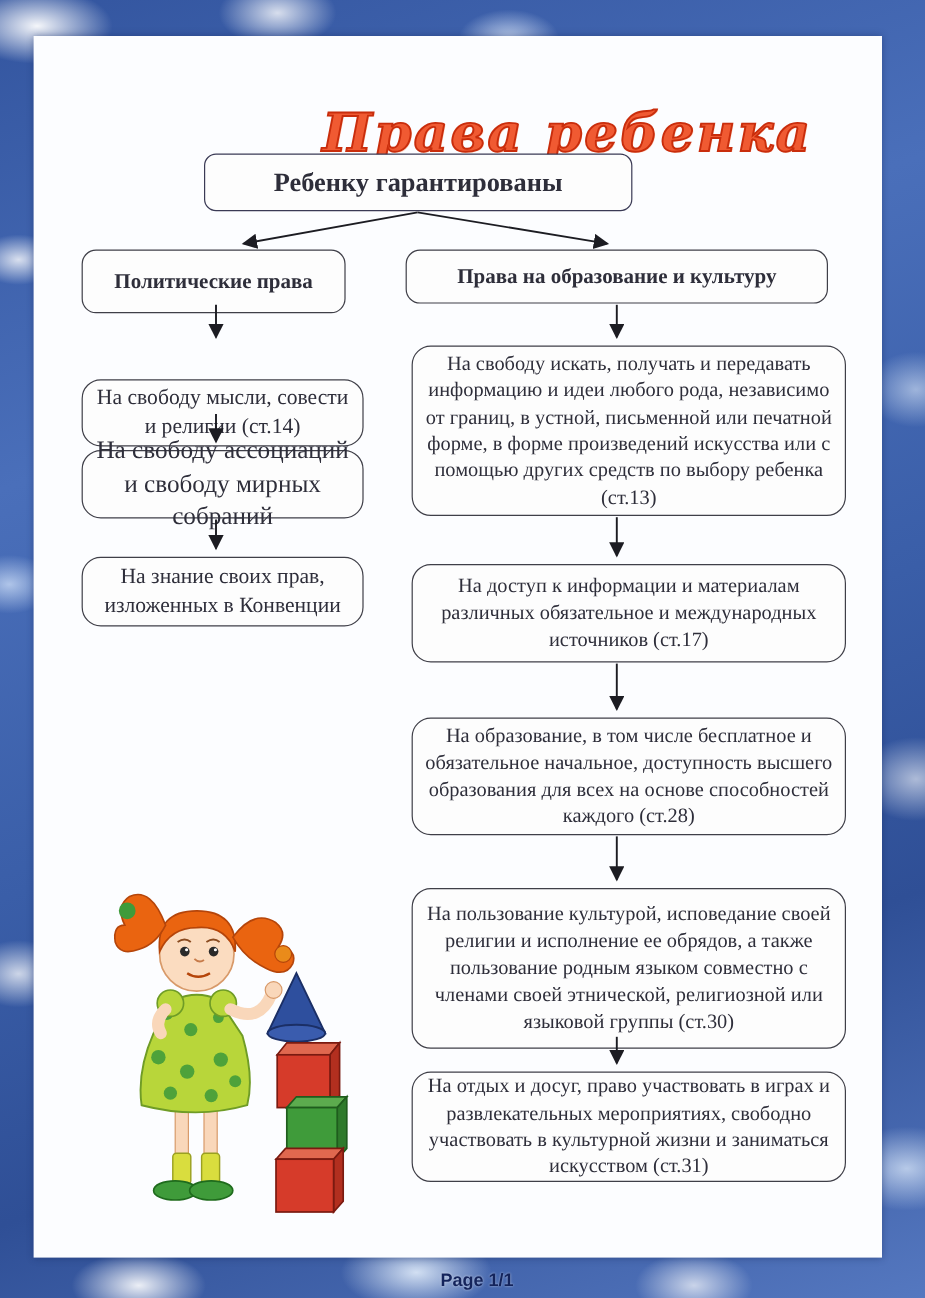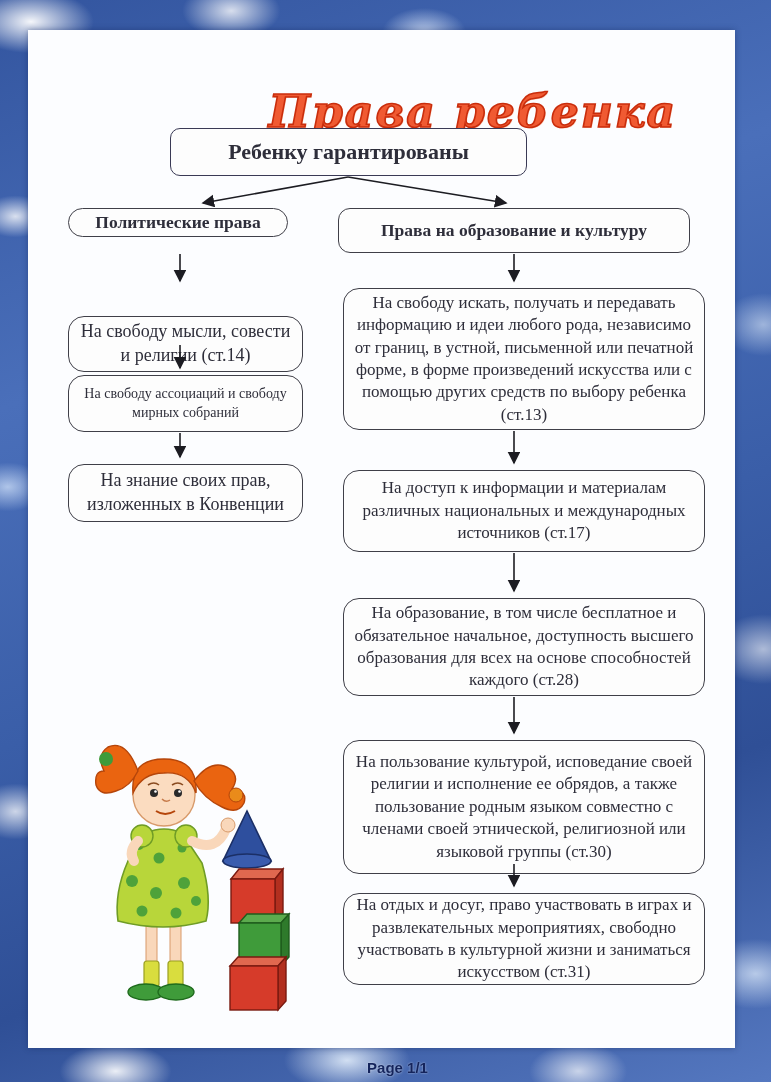--- a/index.html
+++ b/index.html
@@ -45,24 +45,24 @@
     background:#fdfdfd;
     border:1.7px solid #3f3f48;
     border-radius:16px;
     color:#2e2e3a;
     padding:2px 10px;
     box-sizing:border-box;
     line-height:1.32;
   }
   .root{left:170px;top:128px;width:357px;height:48px;font-size:22px;font-weight:bold;border-radius:10px;border-color:#3a3a55;}
   .hdr{font-weight:bold;font-size:17.5px;border-radius:12px;}
-  .hdrL{left:68px;top:208px;width:220px;height:29px;border-radius:17px;}
+  .hdrL{left:68px;top:208px;width:220px;height:53px;}
   .hdrR{left:338px;top:208px;width:352px;height:45px;}
   .L1{left:68px;top:288px;width:235px;height:56px;font-size:18px;margin-top:28px;}
-  .L2{left:68px;top:375px;width:235px;height:57px;font-size:14px;}
+  .L2{left:68px;top:375px;width:235px;height:57px;font-size:21px;}
   .L3{left:68px;top:464px;width:235px;height:58px;font-size:18px;}
   .R{left:343px;width:362px;font-size:17px;}
   .R1{top:288px;height:142px;}
   .R2{top:470px;height:82px;}
   .R3{top:598px;height:98px;}
   .R4{top:740px;height:134px;}
   .R5{top:893px;height:92px;}
   #arrows{position:absolute;left:0;top:0;pointer-events:none;}
   #kid{position:absolute;left:84px;top:733px;width:238px;height:280px;}
   .footer{
@@ -87,21 +87,21 @@
   <div class="fc-box root">Ребенку гарантированы</div>
 
   <div class="fc-box hdr hdrL">Политические права</div>
   <div class="fc-box hdr hdrR">Права на образование и культуру</div>
 
   <div class="fc-box L1">На свободу мысли, совести и религии (ст.14)</div>
   <div class="fc-box L2">На свободу ассоциаций и свободу мирных собраний</div>
   <div class="fc-box L3">На знание своих прав, изложенных в Конвенции</div>
 
   <div class="fc-box R R1">На свободу искать, получать и передавать информацию и идеи любого рода, независимо от границ, в устной, письменной или печатной форме, в форме произведений искусства или с помощью других средств по выбору ребенка (ст.13)</div>
-  <div class="fc-box R R2">На доступ к информации и материалам различных национальных и международных источников (ст.17)</div>
+  <div class="fc-box R R2">На доступ к информации и материалам различных обязательное и международных источников (ст.17)</div>
   <div class="fc-box R R3">На образование, в том числе бесплатное и обязательное начальное, доступность высшего образования для всех на основе способностей каждого (ст.28)</div>
   <div class="fc-box R R4">На пользование культурой, исповедание своей религии и исполнение ее обрядов, а также пользование родным языком совместно с членами своей этнической, религиозной или языковой группы (ст.30)</div>
   <div class="fc-box R R5">На отдых и досуг, право участвовать в играх и развлекательных мероприятиях, свободно участвовать в культурной жизни и заниматься искусством (ст.31)</div>
 
   <svg id="arrows" width="771" height="1082" viewBox="0 0 771 1082">
     <defs>
       <marker id="ah" markerWidth="10" markerHeight="10" refX="7" refY="4" orient="auto">
         <path d="M0,0 L8,4 L0,8 z" fill="#1c1c22"></path>
       </marker>
     </defs>

